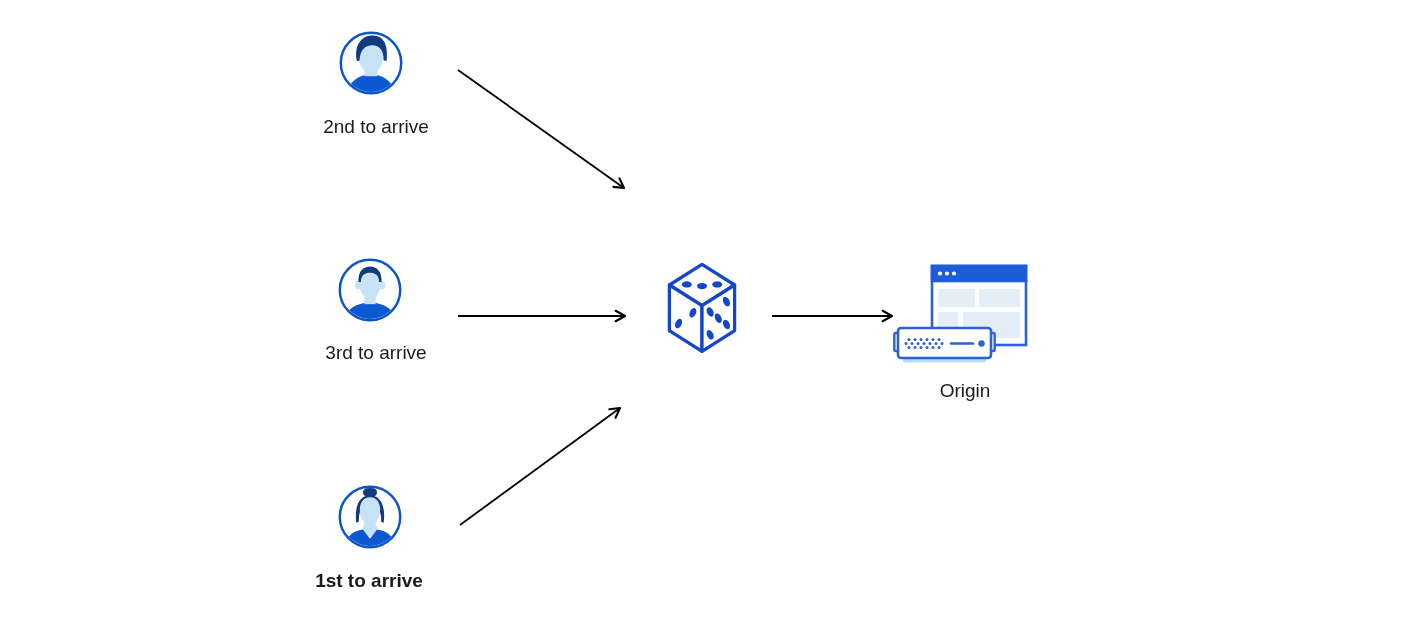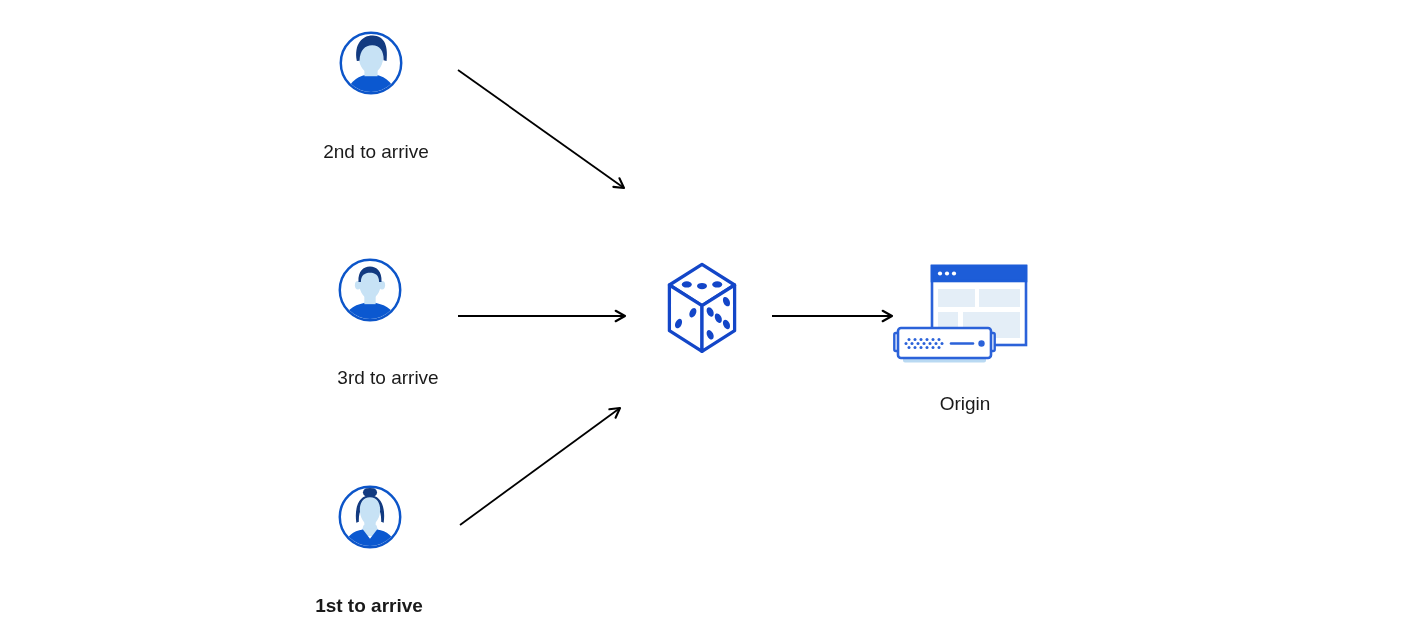--- a/index.html
+++ b/index.html
@@ -12,21 +12,20 @@
     overflow: hidden;
   }
   .abs { position: absolute; }
   .node-label {
     position: absolute;
     font-size: 19px;
     line-height: 22px;
     color: #1a1a1a;
     white-space: nowrap;
     transform: translateX(-50%);
-    margin-top: 25px;
   }
   svg { display: block; }
   .arrow-layer {
     position: absolute;
     left: 0; top: 0;
     width: 1405px; height: 633px;
     pointer-events: none;
   }
 </style>
 </head>
@@ -75,21 +74,21 @@
       <g clip-path="url(#clipB)">
         <path d="M7,72 Q10,51 36,49 Q62,51 65,72 Z" fill="#0b58d0"></path>
         <rect x="30" y="37" width="12" height="14" fill="#c7e2f5"></rect>
         <ellipse cx="23.2" cy="31" rx="3.2" ry="4.4" fill="#c7e2f5"></ellipse>
         <ellipse cx="48.8" cy="31" rx="3.2" ry="4.4" fill="#c7e2f5"></ellipse>
         <path d="M36,14 C45,14 48.5,22 47.5,30.5 C46.6,39 42,45.5 36,45.5 C30,45.5 25.4,39 24.5,30.5 C23.5,22 27,14 36,14 Z" fill="#c7e2f5"></path>
         <path d="M23.8,27.5 C23.2,16 29,11.2 36,11.2 C43,11.2 48.8,16 48.2,27.5 L45.6,27.5 C45.6,20.5 41.5,17.8 36,17.8 C30.5,17.8 26.4,20.5 26.4,27.5 Z" fill="#123a80"></path>
       </g>
     </svg>
   </div>
-  <div class="node-label" style="left:388px; top:342px;text-align:right;">3rd to arrive</div>
+  <div class="node-label" style="left:376px; top:342px;text-align:right;">3rd to arrive</div>
 
   <div class="abs" style="left:336px; top:483px;">
     <svg width="68" height="68" viewBox="0 0 72 72">
       <defs>
           <clipPath id="clipC">
             <circle cx="36" cy="36" r="30.6"></circle>
           </clipPath>
         </defs>
       <circle cx="36" cy="36" r="32" fill="#ffffff" stroke="#0c55c9" stroke-width="2.6"></circle>
       <g clip-path="url(#clipC)">
@@ -165,15 +164,15 @@
             <circle cx="28" cy="91.5" r="1.5"></circle>
           <circle cx="34" cy="91.5" r="1.5"></circle>
             <circle cx="40" cy="91.5" r="1.5"></circle>
             <circle cx="46" cy="91.5" r="1.5"></circle>
         </g>
         <line x1="58" y1="87.5" x2="80" y2="87.5" stroke="#2b62d9" stroke-width="2.6" stroke-linecap="round"></line>
         <circle cx="88.5" cy="87.5" r="3.2" fill="#2b62d9"></circle>
       </g>
     </svg>
   </div>
-  <div class="node-label" style="left:965px; top:368px;">Origin</div>
+  <div class="node-label" style="left:965px; top:380px;">Origin</div>
 
 </div>
 
 </body></html>

